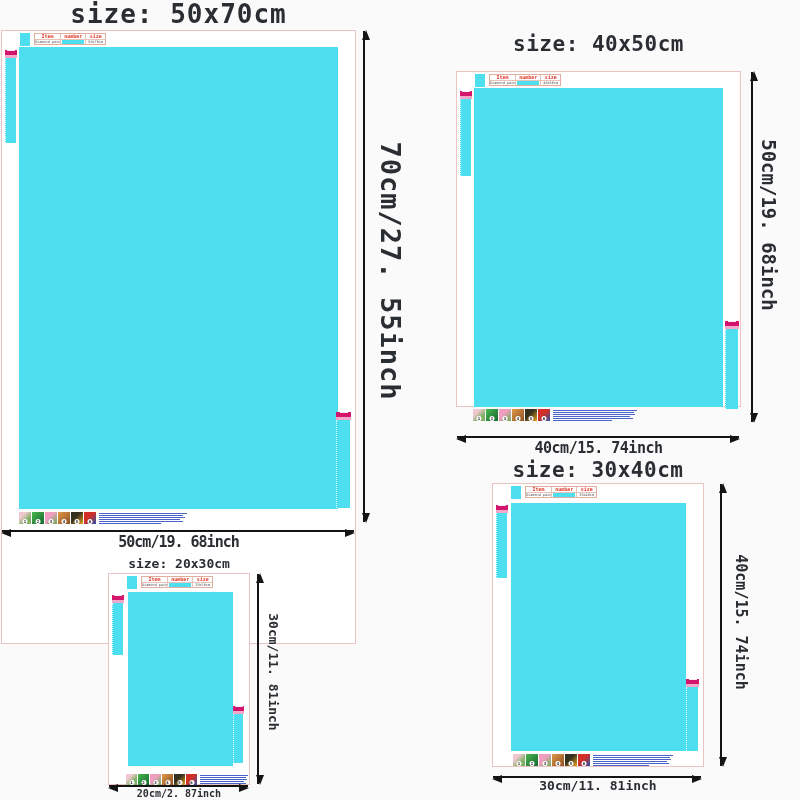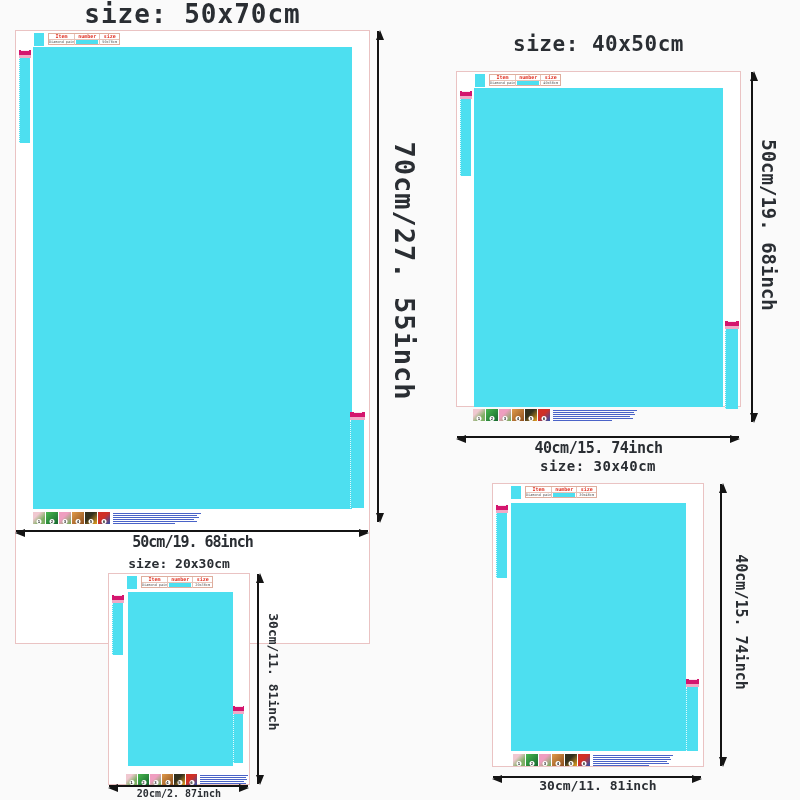--- a/index.html
+++ b/index.html
@@ -65,21 +65,21 @@
     border-top:4px solid transparent;border-bottom:4px solid transparent;top:-3px}
   .harrow::before{left:-1px;border-right:10px solid var(--arrow,#141414)}
   .harrow::after{right:-1px;border-left:10px solid var(--arrow,#141414)}
   .varrow{position:absolute;width:0;border-left:2px solid var(--arrow,#141414)}
   .varrow::before,.varrow::after{content:"";position:absolute;width:0;height:0;
     border-left:4px solid transparent;border-right:4px solid transparent;left:-3px}
   .varrow::before{top:-1px;border-bottom:10px solid var(--arrow,#141414)}
   .varrow::after{bottom:-1px;border-top:10px solid var(--arrow,#141414)}
 
   
-  .p0{left:15px;top:30px;width:355px;height:614px}
+  .p0{left:1px;top:30px;width:355px;height:614px}
   .p0 .ptitle{top:-30px;font-size:26px;letter-spacing:1px}
   .p0 .main{left:17px;top:16px;width:319px;height:462px}
   .p0 .lgl{top:17px}
   .p0 .lgl .lg-strip{height:85px}
   .p0 .lgr{left:334px;top:379px;width:15px}
   .p0 .lgr .lg-strip{height:88px}
   .p0 .instr{left:17px;top:481px}
   .p0 .tlines{width:88px}
   .p0 .harrow{left:1px;top:500px;width:352px}
   .p0 .wlabel{top:504px;font-size:15px;letter-spacing:-1px}
@@ -96,21 +96,21 @@
   .p1 .lgr .lg-strip{height:80px}
   .p1 .instr{left:16px;top:337px}
   .p1 .tlines{width:84px}
   .p1 .harrow{left:1px;top:365px;width:282px}
   .p1 .wlabel{top:369px;font-size:15px;letter-spacing:-.5px}
   .p1 .varrow{left:295px;top:1px;height:350px}
   .p1 .vlabel{left:313px;top:154px;font-size:19px}
 
   
   .p2{left:492px;top:483px;width:212px;height:284px}
-  .p2 .ptitle{top:-24px;font-size:14px;letter-spacing:.5px}
+  .p2 .ptitle{top:-24px;font-size:21px;letter-spacing:.5px}
   .p2 .main{left:18px;top:19px;width:175px;height:248px}
   .p2 .lgl{top:19px}
   .p2 .lgl .lg-strip{height:65px}
   .p2 .lgr{left:193px;top:193px;width:13px}
   .p2 .lgr .lg-strip{height:64px}
   .p2 .instr{left:20px;top:270px}
   .p2 .tlines{width:80px}
   .p2 .harrow{left:1px;top:293px;width:208px}
   .p2 .wlabel{top:296px;font-size:13px}
   .p2 .varrow{left:228px;top:1px;height:282px}

